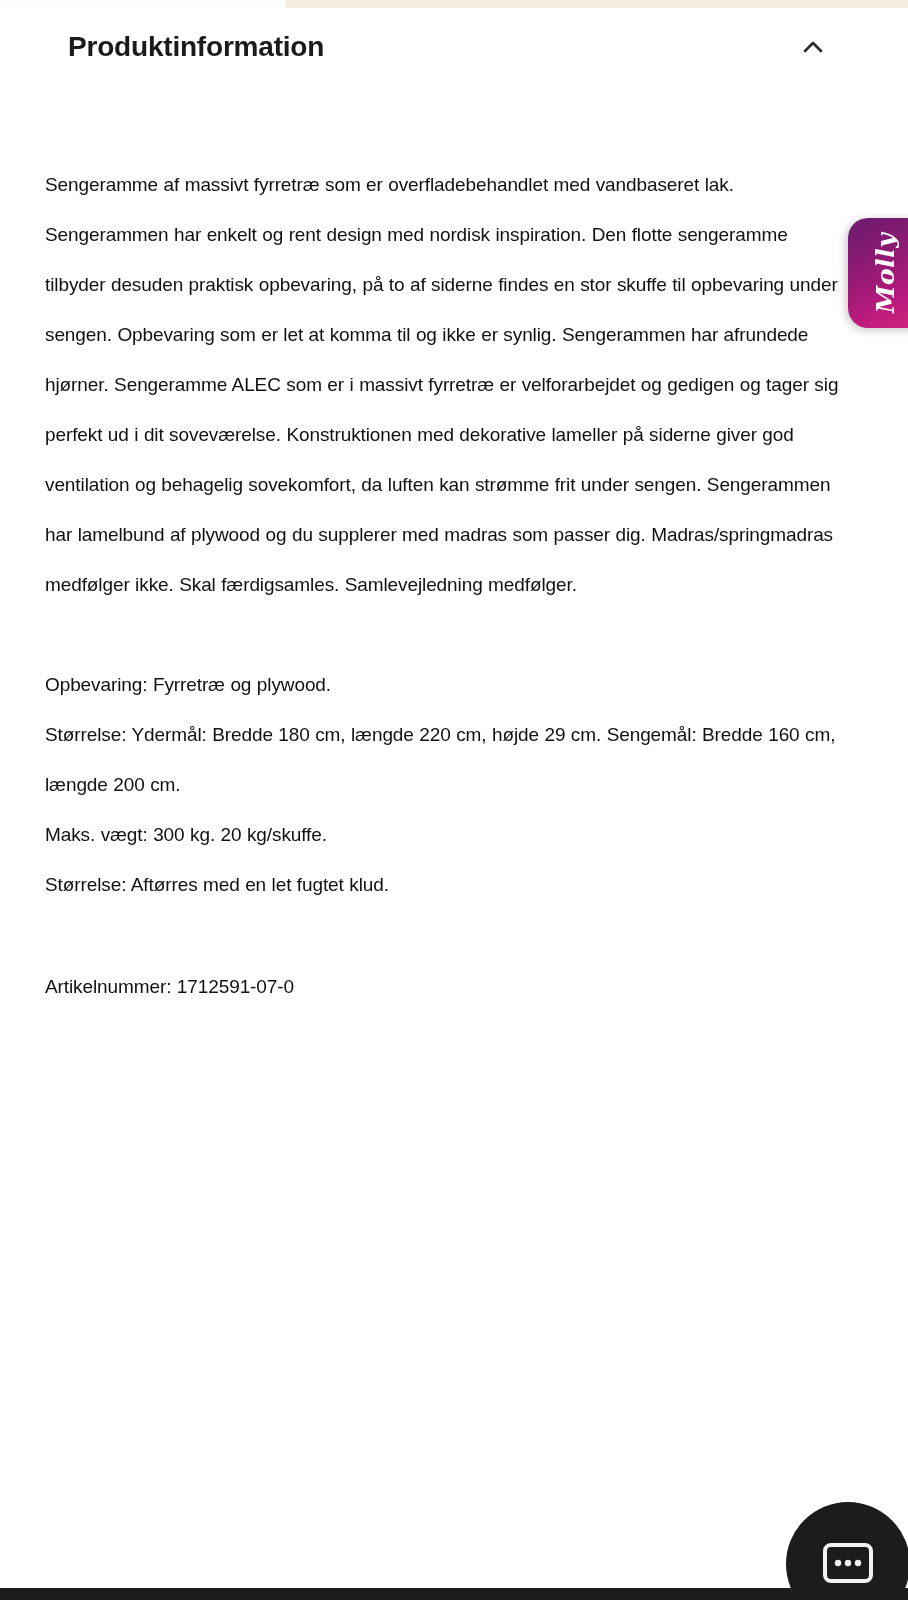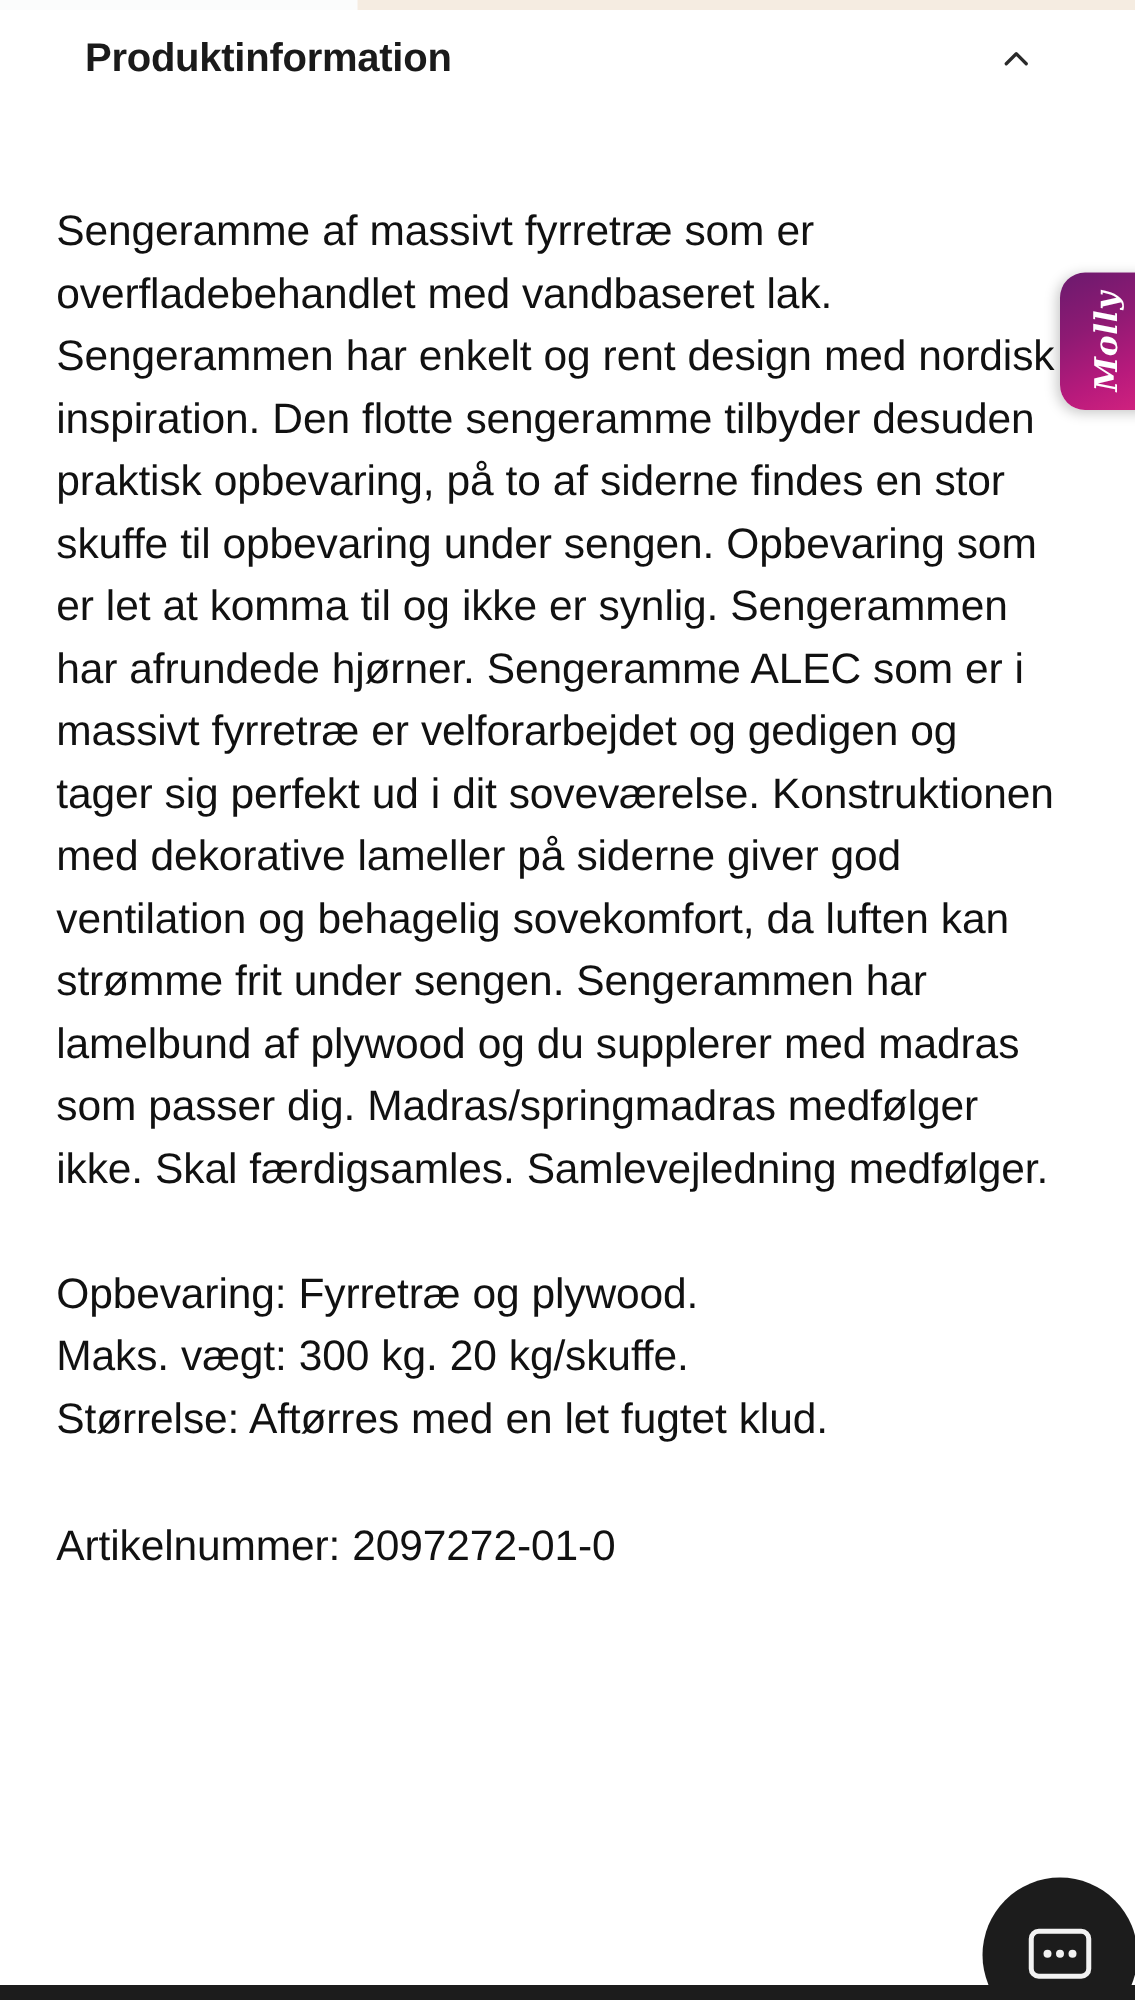--- a/index.html
+++ b/index.html
@@ -50,21 +50,21 @@
     height: 78px;
     display: flex;
     align-items: center;
     justify-content: space-between;
     padding: 0 44px 0 68px;
     box-sizing: border-box;
     background: #ffffff;
     cursor: pointer;
   }
   .accordion-title {
-    font-size: 32px;
+    font-size: 28px;
     font-weight: bold;
     color: #1a1a1a;
     letter-spacing: -0.2px;
     line-height: 1.1;
     white-space: nowrap;
   }
   .chevron {
     width: 34px;
     height: 34px;
     display: flex;
@@ -75,21 +75,21 @@
   .chevron svg { display: block; }
 
   
   .content {
     position: absolute;
     top: 160px;
     left: 45px;
     width: 800px;
   }
   .body-text {
-    font-size: 34px;
+    font-size: 19px;
     line-height: 50px;
     color: #111111;
     letter-spacing: -0.1px;
     margin: 0;
     word-spacing: 0.3px;
   }
   .spec-block {
     margin-top: 50px;
   }
   .spec-block .body-text { display: block; }
@@ -169,26 +169,27 @@
       </svg>
     </div>
   </div>
 
   <div class="content">
 
     <p class="body-text">Sengeramme af massivt fyrretræ som er overfladebehandlet med vandbaseret lak. Sengerammen har enkelt og rent design med nordisk inspiration. Den flotte sengeramme tilbyder desuden praktisk opbevaring, på to af siderne findes en stor skuffe til opbevaring under sengen. Opbevaring som er let at komma til og ikke er synlig. Sengerammen har afrundede hjørner. Sengeramme ALEC som er i massivt fyrretræ er velforarbejdet og gedigen og tager sig perfekt ud i dit soveværelse. Konstruktionen med dekorative lameller på siderne giver god ventilation og behagelig sovekomfort, da luften kan strømme frit under sengen. Sengerammen har lamelbund af plywood og du supplerer med madras som passer dig. Madras/springmadras medfølger ikke. Skal færdigsamles. Samlevejledning medfølger.</p>
 
     <div class="spec-block">
       <span class="body-text">Opbevaring: Fyrretræ og plywood.</span>
+      <span class="body-text">Størrelse: Ydermål: Bredde 180 cm, længde 220 cm, højde 29 cm. Sengemål: Bredde 160 cm, længde 200 cm.</span>
       <span class="body-text">Maks. vægt: 300 kg. 20 kg/skuffe.</span>
       <span class="body-text">Størrelse: Aftørres med en let fugtet klud.</span>
     </div>
 
     <div class="article-block">
-      <span class="body-text">Artikelnummer: 2097272-01-0</span>
+      <span class="body-text">Artikelnummer: 1712591-07-0</span>
     </div>
 
   </div>
 
   <div class="molly-tab">
     <span class="molly-label">Molly</span>
   </div>
 
   <button class="chat-fab">
     <svg width="62" height="62" viewBox="0 0 62 62" aria-hidden="true">

